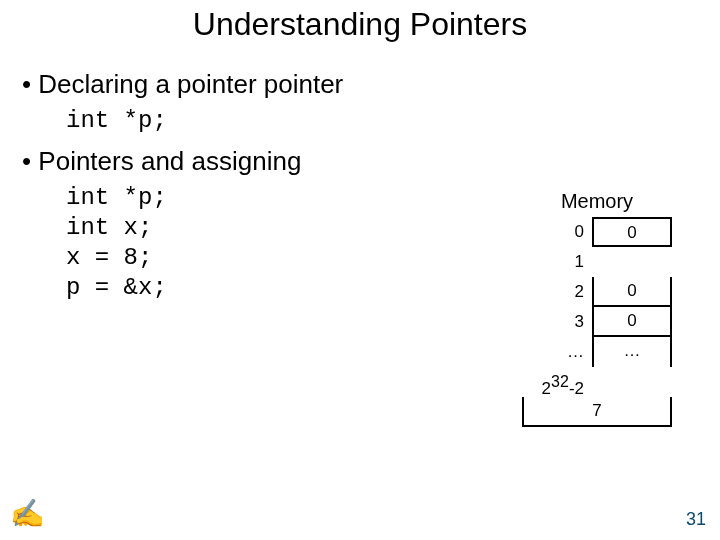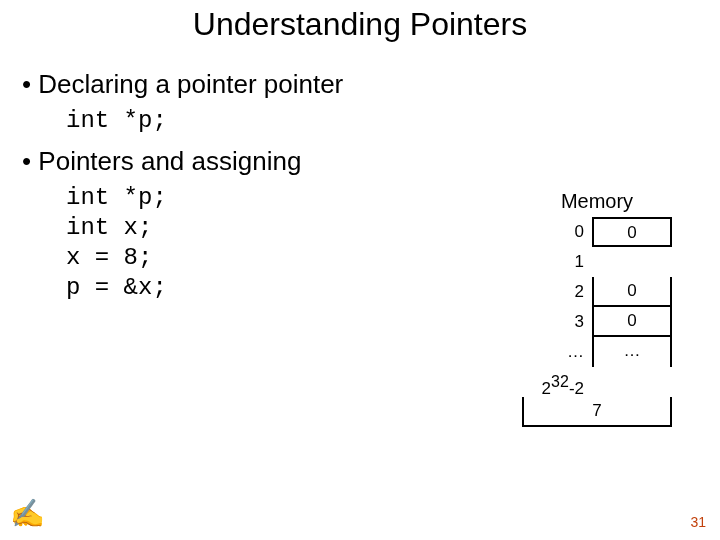--- a/index.html
+++ b/index.html
@@ -81,22 +81,22 @@
   .mem-row.ellipsis .val {
     border: none;
     border-left: 2px solid #000;
     border-right: 2px solid #000;
   }
   sup { font-size: 16px; vertical-align: super; }
   .slide-num {
     position: absolute;
     right: 14px;
     bottom: 10px;
-    font-size: 14px;
-    color: #c2410c;
+    font-size: 18px;
+    color: #0c4a6e;
   }
   .writing-hand {
     position: absolute;
     left: 10px;
     bottom: 10px;
     font-size: 28px;
     color: #333;
   }
 </style>
 </head>

